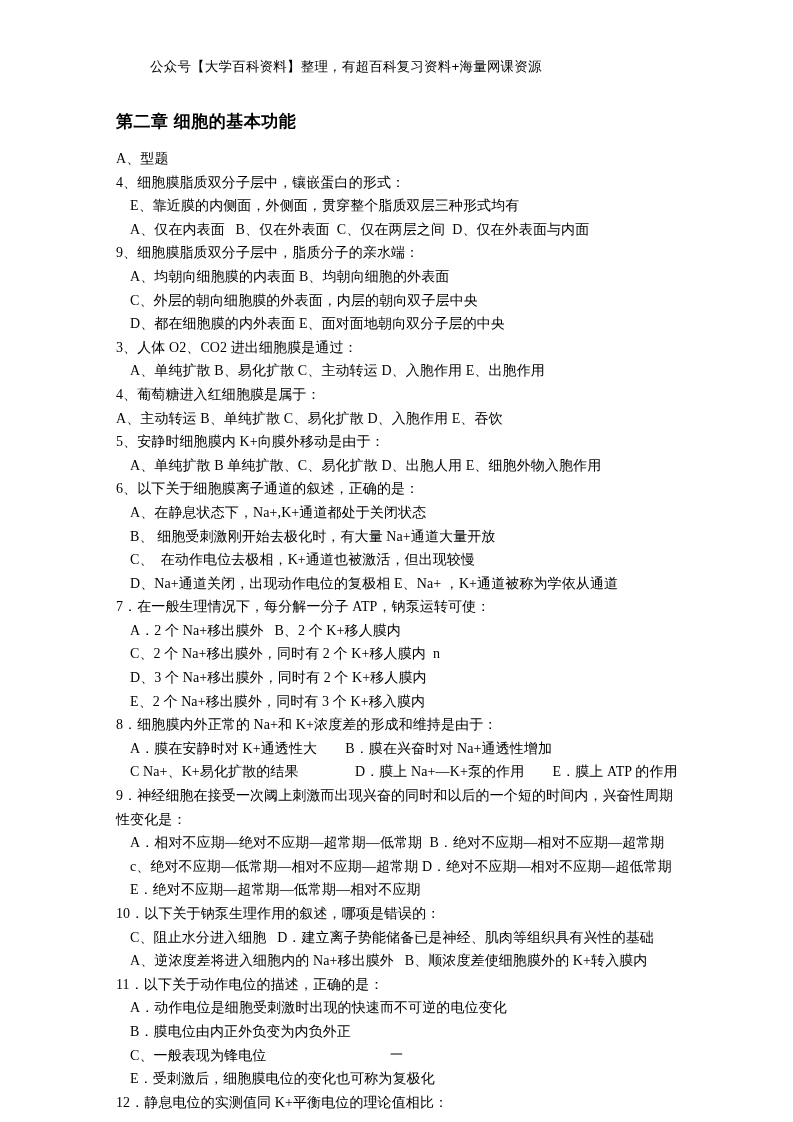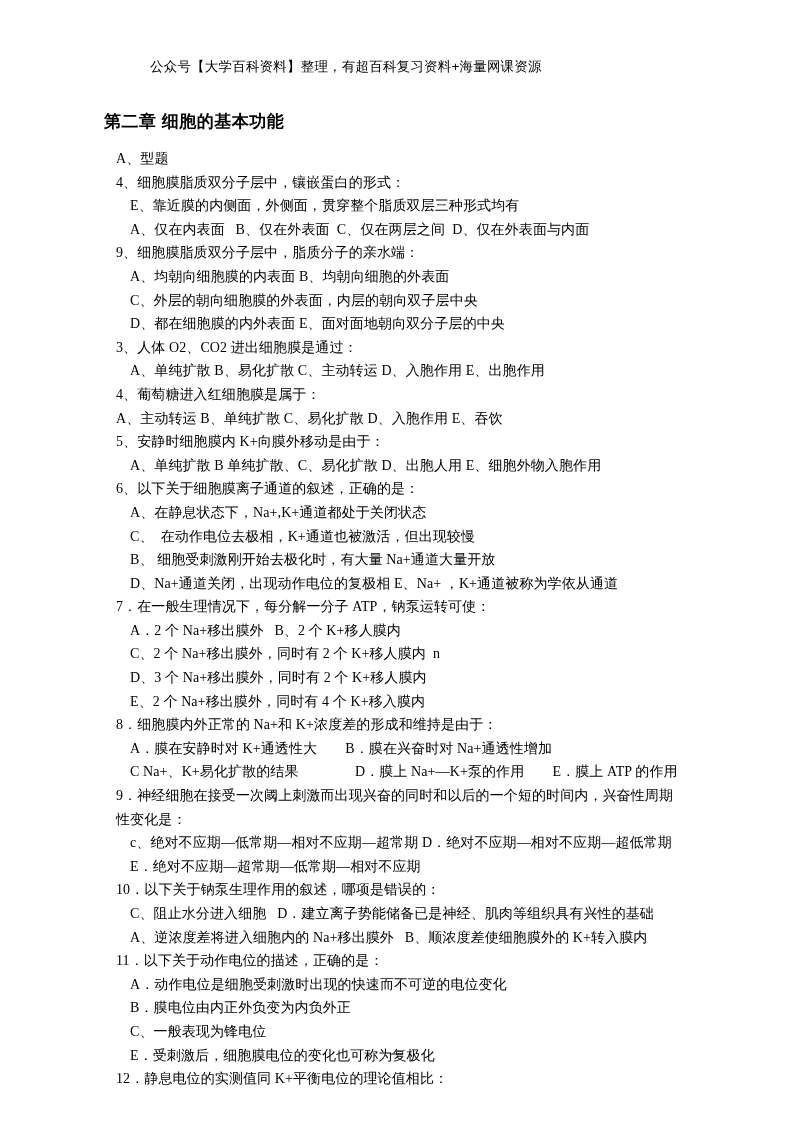--- a/index.html
+++ b/index.html
@@ -28,21 +28,21 @@
     color: #000000;
     text-align: left;
     letter-spacing: 0.2px;
     margin: 10px 0 0 78px;
     white-space: nowrap;
   }
   .doc-title {
     font-family: "Liberation Sans", sans-serif;
     font-weight: bold;
     font-size: 17px;
-    margin: 34px 0 14px 32px;
+    margin: 34px 0 14px 44px;
     letter-spacing: 0.5px;
   }
   .body-block {
     margin-left: 44px;
     margin-right: 8px;
   }
   .line {
     font-size: 14px;
     line-height: 23.6px;
     white-space: pre-wrap;
@@ -79,33 +79,34 @@
       <div class="line indent-1">C、外层的朝向细胞膜的外表面，内层的朝向双子层中央</div>
       <div class="line indent-1">D、都在细胞膜的内外表面 E、面对面地朝向双分子层的中央</div>
       <div class="line indent-0">3、人体 O2、CO2 进出细胞膜是通过：</div>
       <div class="line indent-1">A、单纯扩散 B、易化扩散 C、主动转运 D、入胞作用 E、出胞作用</div>
       <div class="line indent-0">4、葡萄糖进入红细胞膜是属于：</div>
       <div class="line indent-0">A、主动转运 B、单纯扩散 C、易化扩散 D、入胞作用 E、吞饮</div>
       <div class="line indent-0">5、安静时细胞膜内 K+向膜外移动是由于：</div>
       <div class="line indent-1">A、单纯扩散 B 单纯扩散、C、易化扩散 D、出胞人用 E、细胞外物入胞作用</div>
       <div class="line indent-0">6、以下关于细胞膜离子通道的叙述，正确的是：</div>
       <div class="line indent-1">A、在静息状态下，Na+,K+通道都处于关闭状态</div>
+      <div class="line indent-1">B、 细胞受刺激刚开始去极化时，有大量 Na+通道大量开放</div>
       <div class="line indent-1">C、  在动作电位去极相，K+通道也被激活，但出现较慢</div>
-      <div class="line indent-1">B、 细胞受刺激刚开始去极化时，有大量 Na+通道大量开放</div>
       <div class="line indent-1">D、Na+通道关闭，出现动作电位的复极相 E、Na+ ，K+通道被称为学依从通道</div>
       <div class="line indent-0">7．在一般生理情况下，每分解一分子 ATP，钠泵运转可使：</div>
       <div class="line indent-1">A．2 个 Na+移出膜外   B、2 个 K+移人膜内</div>
       <div class="line indent-1">C、2 个 Na+移出膜外，同时有 2 个 K+移人膜内  n</div>
       <div class="line indent-1">D、3 个 Na+移出膜外，同时有 2 个 K+移人膜内</div>
-      <div class="line indent-1">E、2 个 Na+移出膜外，同时有 4 个 K+移入膜内</div>
+      <div class="line indent-1">E、2 个 Na+移出膜外，同时有 3 个 K+移入膜内</div>
       <div class="line indent-0">8．细胞膜内外正常的 Na+和 K+浓度差的形成和维持是由于：</div>
       <div class="line indent-1">A．膜在安静时对 K+通透性大　　B．膜在兴奋时对 Na+通透性增加</div>
       <div class="line indent-1">C Na+、K+易化扩散的结果　　　　D．膜上 Na+—K+泵的作用　　E．膜上 ATP 的作用</div>
       <div class="line indent-0">9．神经细胞在接受一次阈上刺激而出现兴奋的同时和以后的一个短的时间内，兴奋性周期</div>
       <div class="line indent-0">性变化是：</div>
+      <div class="line indent-1">A．相对不应期—绝对不应期—超常期—低常期  B．绝对不应期—相对不应期—超常期</div>
       <div class="line indent-1">c、绝对不应期—低常期—相对不应期—超常期 D．绝对不应期—相对不应期—超低常期</div>
       <div class="line indent-1">E．绝对不应期—超常期—低常期—相对不应期</div>
       <div class="line indent-0">10．以下关于钠泵生理作用的叙述，哪项是错误的：</div>
       <div class="line indent-1">C、阻止水分进入细胞   D．建立离子势能储备已是神经、肌肉等组织具有兴性的基础</div>
       <div class="line indent-1">A、逆浓度差将进入细胞内的 Na+移出膜外   B、顺浓度差使细胞膜外的 K+转入膜内</div>
       <div class="line indent-0">11．以下关于动作电位的描述，正确的是：</div>
       <div class="line indent-1">A．动作电位是细胞受刺激时出现的快速而不可逆的电位变化</div>
       <div class="line indent-1">B．膜电位由内正外负变为内负外正</div>
       <div class="line indent-1">C、一般表现为锋电位</div>
       <div class="line indent-1">E．受刺激后，细胞膜电位的变化也可称为复极化</div>

